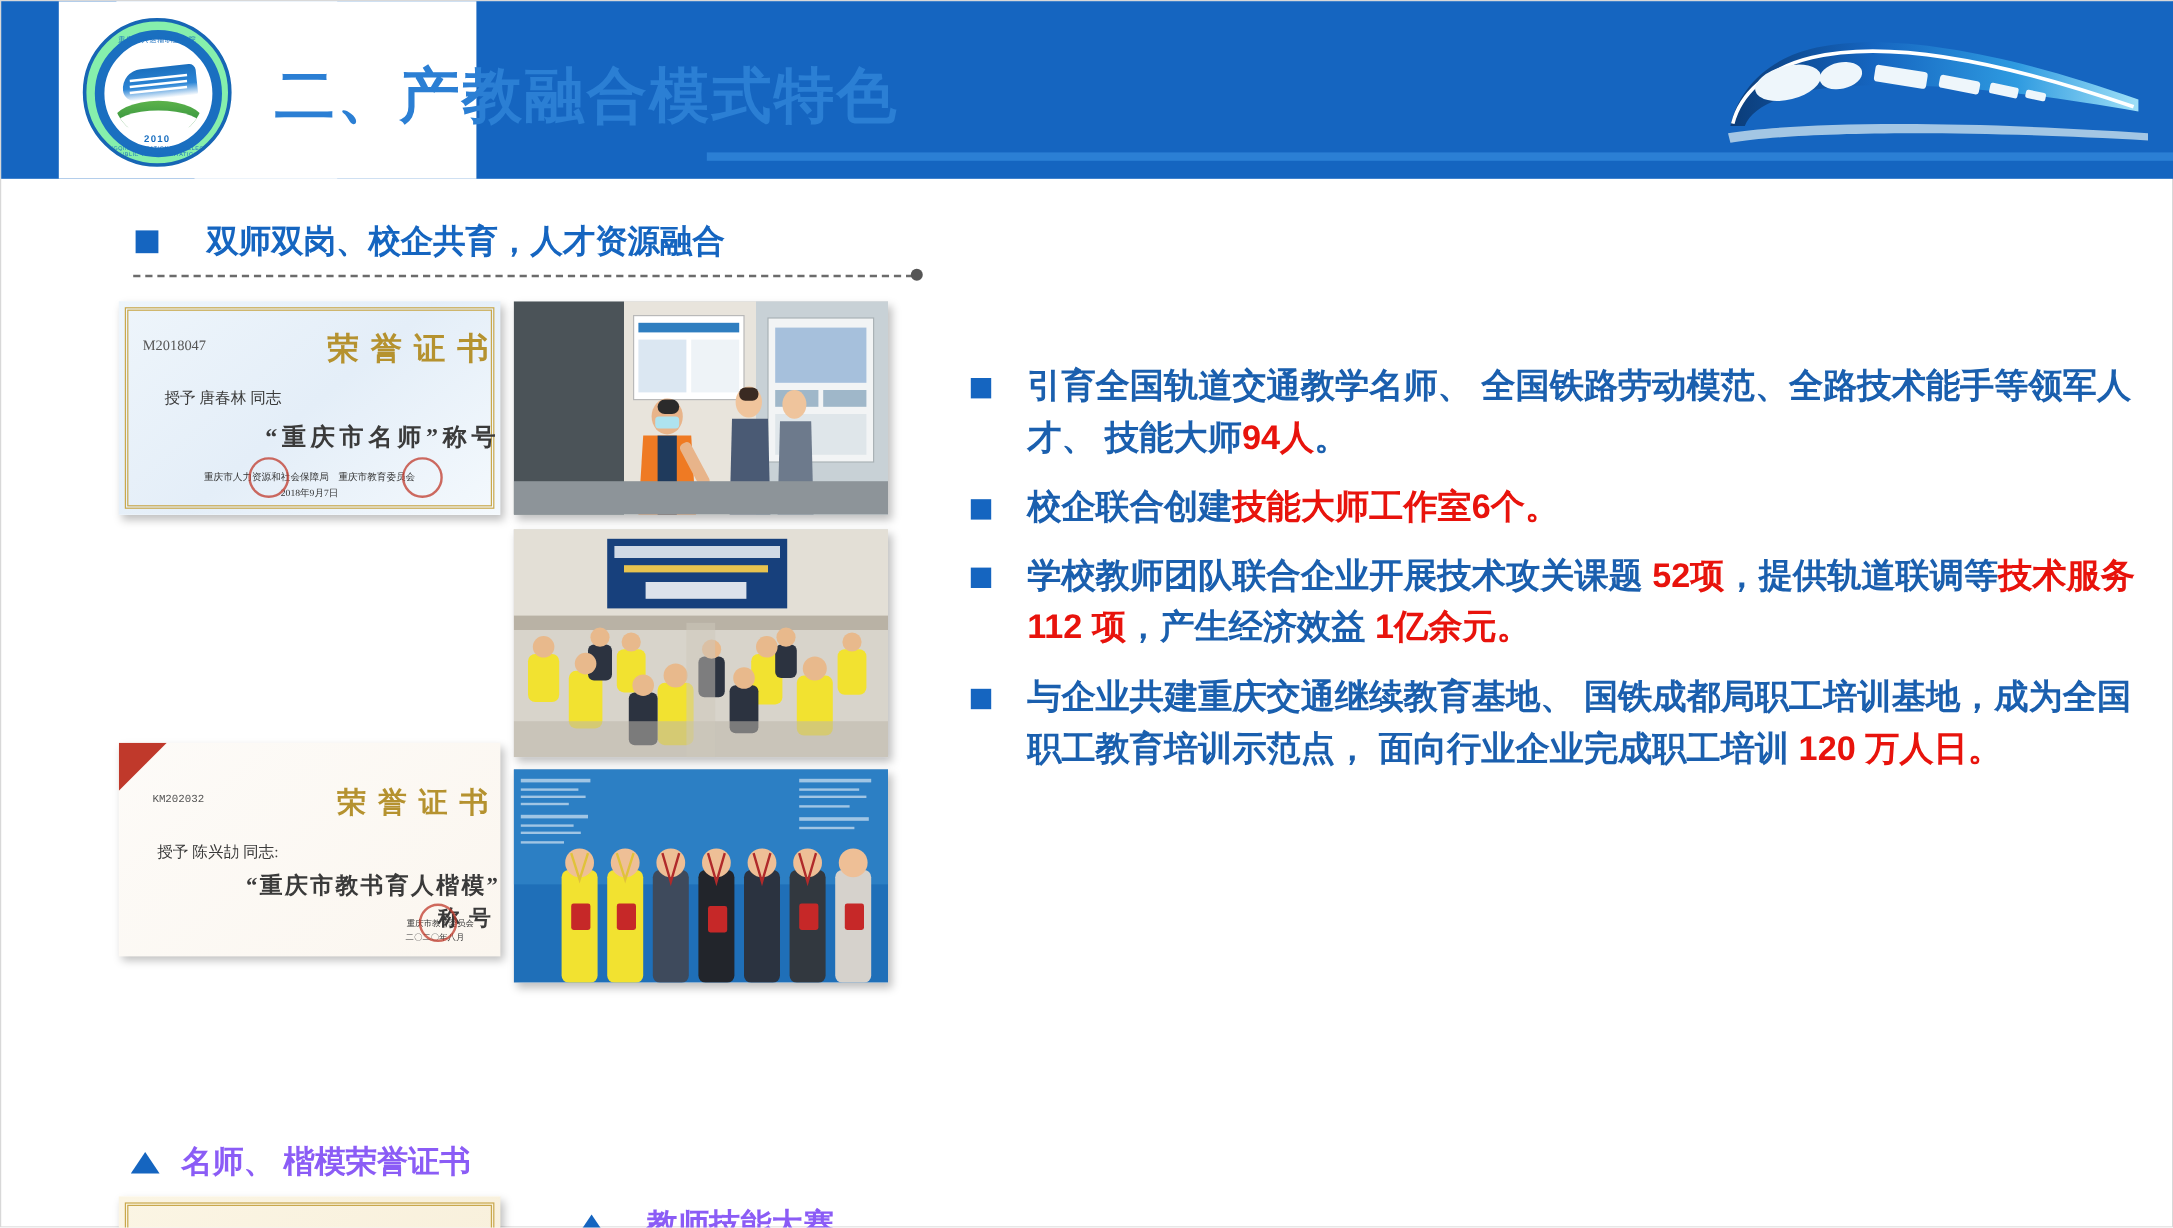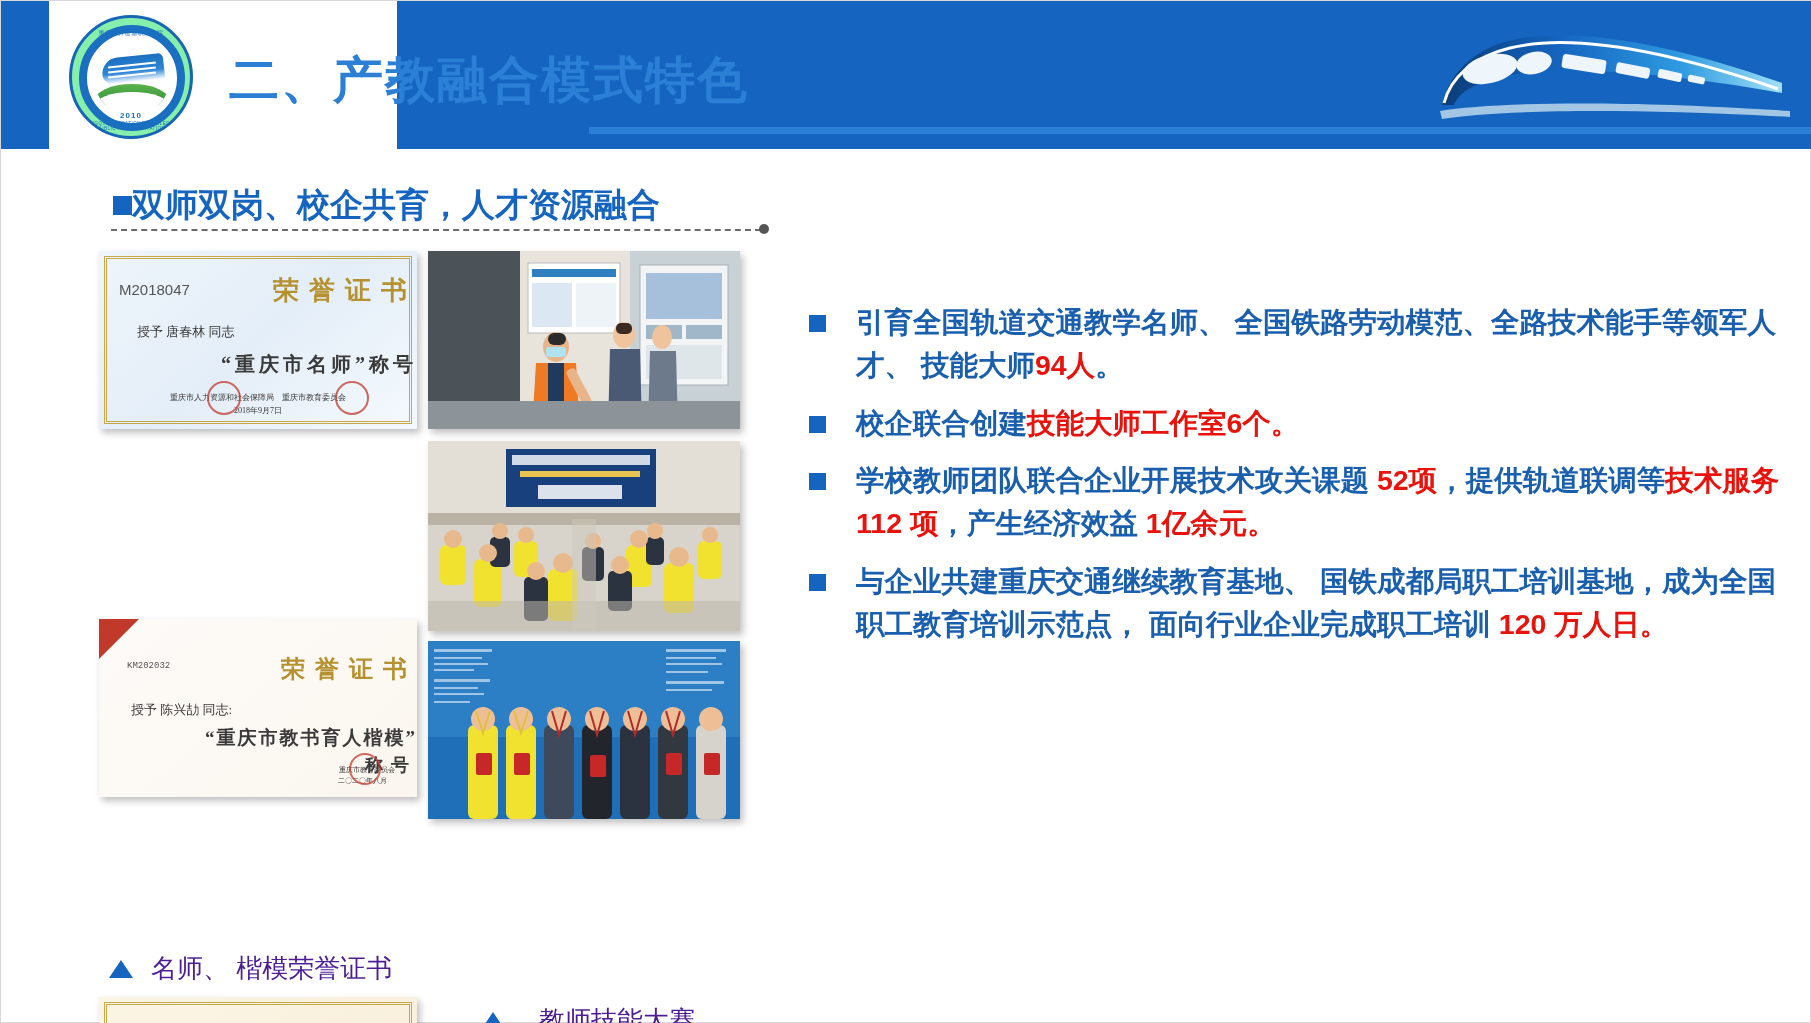--- a/index.html
+++ b/index.html
@@ -127,21 +127,22 @@
     left: 112px; top: 182px;
     display: flex; align-items: center;
   }
   .sq-bullet {
     width: 19px; height: 19px;
     background: #1565c0;
     display: inline-block;
     flex: none;
   }
   #subtitle-text {
-    font-size: 33px; font-weight: bold;
+    margin-left: 40px;
+    font-size: 27px; font-weight: bold;
     color: #1565c0;
     white-space: nowrap;
   }
   #dash-line {
     position: absolute;
     left: 110px; top: 228px;
     width: 650px; height: 0;
     border-top: 2px dashed #6b6b6b;
   }
   #dash-dot {
@@ -201,21 +202,21 @@
   #photo1 { left: 427px; top: 250px; width: 312px; height: 178px; }
   
   #photo2 { left: 427px; top: 440px; width: 312px; height: 190px; }
   
   #photo3 { left: 427px; top: 640px; width: 312px; height: 178px; }
 
   
   .caption {
     position: absolute;
     display: flex; align-items: center;
-    color: #4c1d95; font-size: 26px; font-weight: normal;
+    color: #8b5cf6; font-size: 26px; font-weight: bold;
     white-space: nowrap;
   }
   .tri {
     width: 0; height: 0; flex: none;
     border-left: 12px solid transparent;
     border-right: 12px solid transparent;
     border-bottom: 18px solid #1565c0;
     margin-right: 18px;
   }
   #caption1 { left: 108px; top: 950px; }
@@ -304,21 +305,21 @@
 
   <div id="subtitle-row">
     <span class="sq-bullet"></span>
     <span id="subtitle-text">双师双岗、校企共育，人才资源融合</span>
   </div>
   <div id="dash-line"></div>
   <div id="dash-dot"></div>
 
   <div id="cert1" class="photo cert">
     <div class="cert-border-gold"></div>
-    <div style="position:absolute;left:20px;top:30px;font-size:15px;color:#555;font-family:Liberation Sans, sans-serif;">M2018047</div>
+    <div style="position:absolute;left:20px;top:30px;font-size:12px;color:#555;font-family:Liberation Serif, serif;">M2018047</div>
     <div class="cert-title" style="position:absolute;left:0;right:0;top:22px;font-size:26px;color:#b5922f;">荣誉证书</div>
     <div class="cert-line" style="position:absolute;left:38px;top:72px;font-size:13px;">授予 唐春林 同志</div>
     <div class="cert-center" style="position:absolute;left:0;right:0;top:100px;font-size:20px;letter-spacing:4px;">“重庆市名师”称号</div>
     <div style="position:absolute;left:0;right:0;bottom:26px;text-align:center;font-size:8px;color:#333;">重庆市人力资源和社会保障局　重庆市教育委员会</div>
     <div style="position:absolute;left:0;right:0;bottom:13px;text-align:center;font-size:8px;color:#333;">2018年9月7日</div>
     <div class="seal" style="left:108px;bottom:14px;width:34px;height:34px;"></div>
     <div class="seal" style="left:236px;bottom:14px;width:34px;height:34px;"></div>
   </div>
 
   <div id="cert2" class="photo cert">

